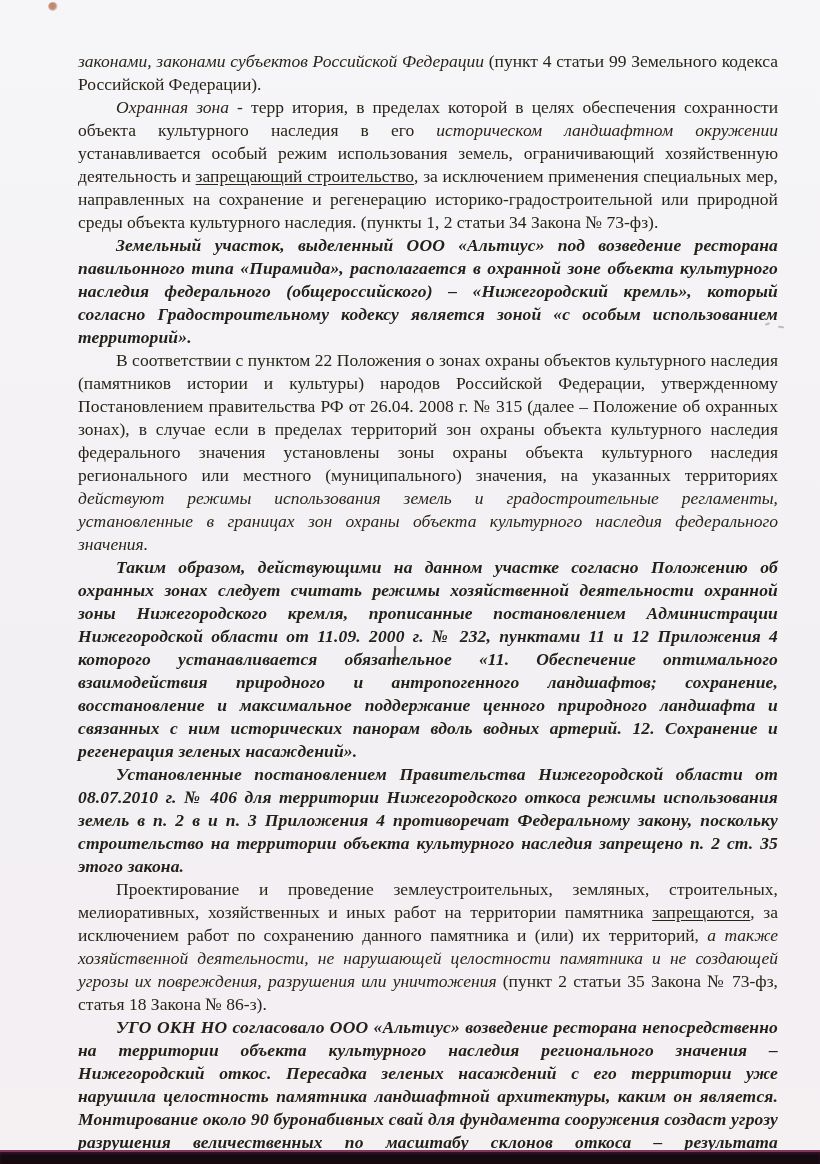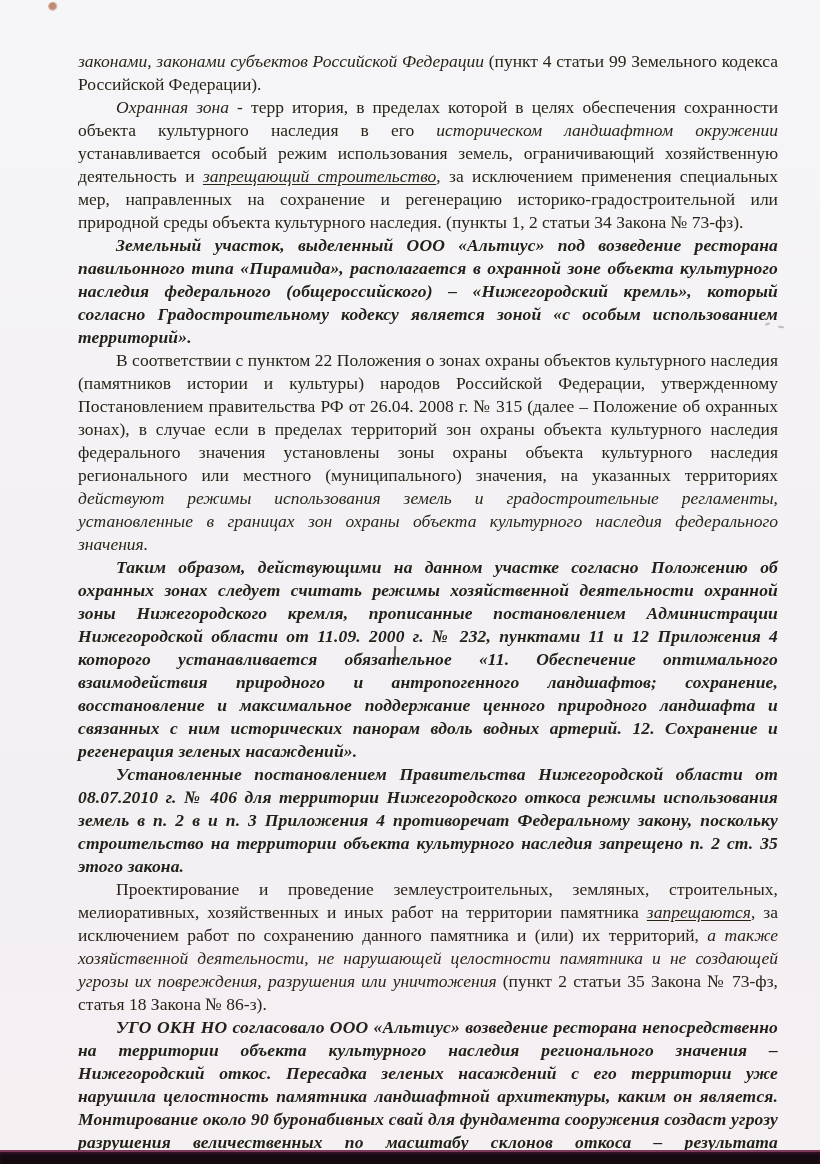--- a/index.html
+++ b/index.html
@@ -15,21 +15,21 @@
     text-rendering:optimizeLegibility;
   }
   p.para{margin:0;text-indent:38px;}
   p.noind{text-indent:0;}
   .g-s{margin-top:13px;}
   .g-m{margin-top:17px;}
   .g-l{margin-top:21px;}
   .r-r{font-style:normal;}
   .r-i{font-style:italic;}
   .r-bi{font-style:italic;font-weight:bold;letter-spacing:.15px;color:#23211a;margin-top:16px;}
-  .r-iu{font-style:italic;text-decoration:underline;text-underline-offset:2px;}
+  .r-iu{text-decoration:underline;text-underline-offset:2px;}
   .stain{
     position:absolute;left:48px;top:2px;width:10px;height:9px;border-radius:50%;
     background:radial-gradient(circle at 45% 45%,#c08a72 0 40%,rgba(192,138,114,0) 75%);
   }
   .penmark{
     position:absolute;left:394px;top:646px;width:2px;height:12px;
     background:#46413a;opacity:.8;transform:rotate(2deg);
   }
   .speck1,.speck2{position:absolute;background:#c0bbc3;border-radius:1px;}
   .speck1{left:765px;top:323px;width:5px;height:2px;transform:rotate(-20deg);}

